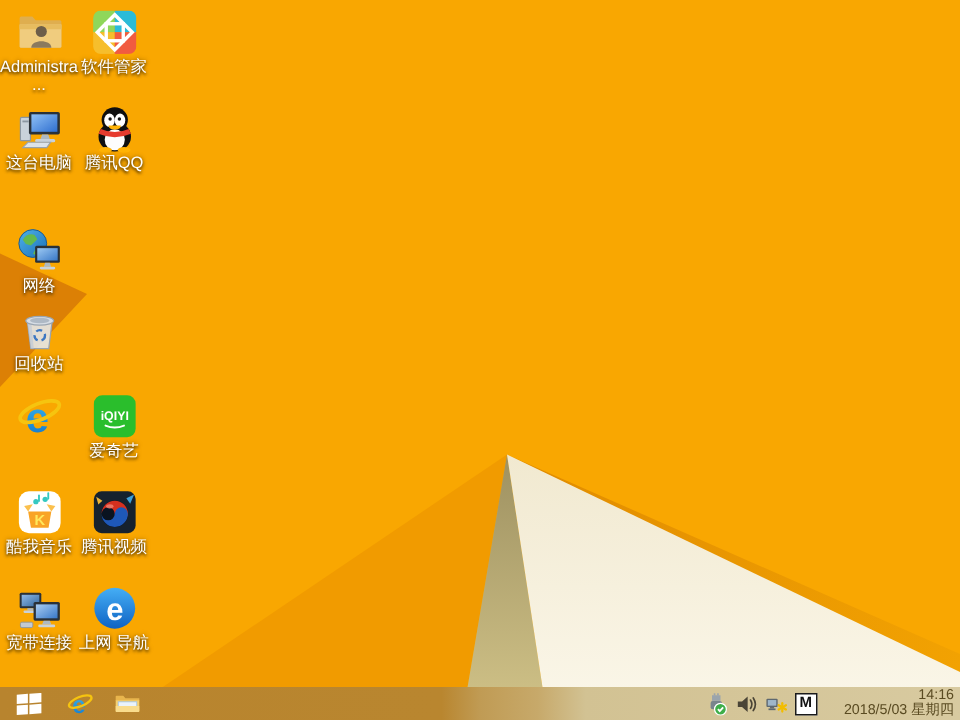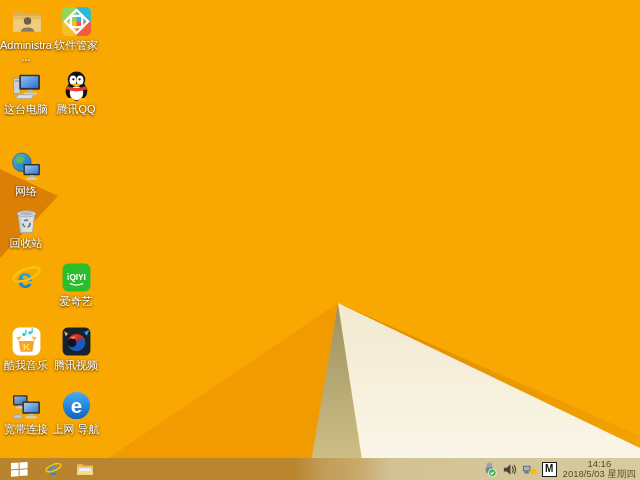--- a/index.html
+++ b/index.html
@@ -30,21 +30,21 @@
   }
   .start{width:38px;height:22px;display:flex;align-items:center;justify-content:center;background:transparent;border:none;padding:0;}
   .tbbtn{width:31px;height:22px;display:flex;align-items:center;justify-content:center;background:transparent;border:none;padding:0;}
   .spacer{flex:1}
   .tray{display:flex;align-items:center;gap:5px;padding-right:4px;}
   .tray-ic{width:15px;height:15px;display:flex;align-items:center;justify-content:center;}
   .ime{
     width:13px;height:13px;background:#fff;border:1px solid #1a1a1a;color:#111;
     font-size:10px;font-weight:bold;display:flex;align-items:center;justify-content:center;line-height:1;
   }
-  .clock{text-align:center;font-size:9.5px;line-height:10px;color:#5A4B22;margin-left:1px;white-space:nowrap;}
+  .clock{text-align:right;font-size:9.5px;line-height:10px;color:#5A4B22;margin-left:13px;white-space:nowrap;}
 </style>
 </head>
 <body>
 
 <div class="screen">
 
   <svg class="wallpaper" viewBox="0 0 640 480" preserveAspectRatio="none">
     <defs>
       <linearGradient id="khakiG" x1="0" y1="0" x2="0" y2="1">
         <stop offset="0" stop-color="#9E9161"></stop>

